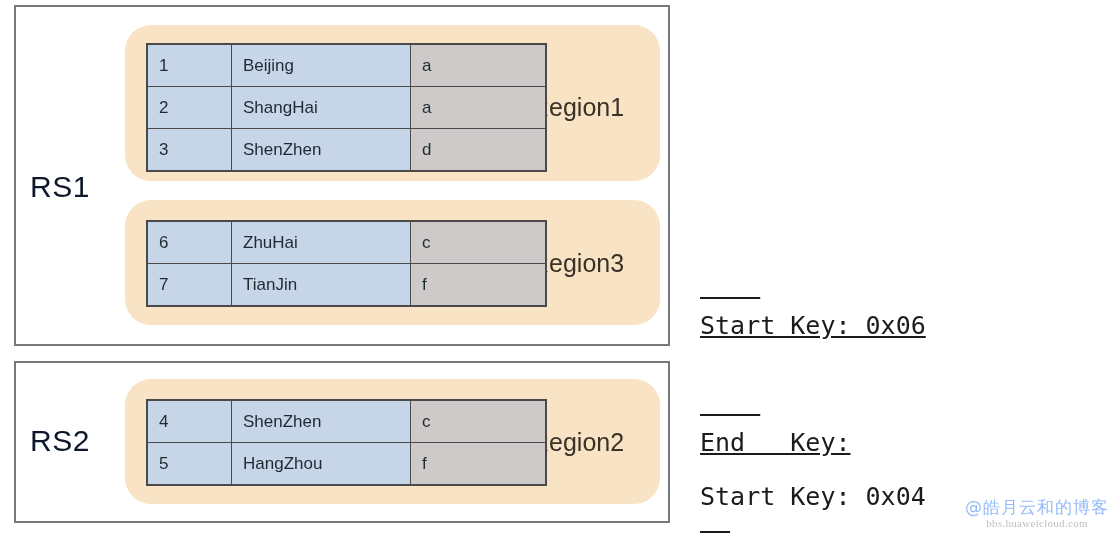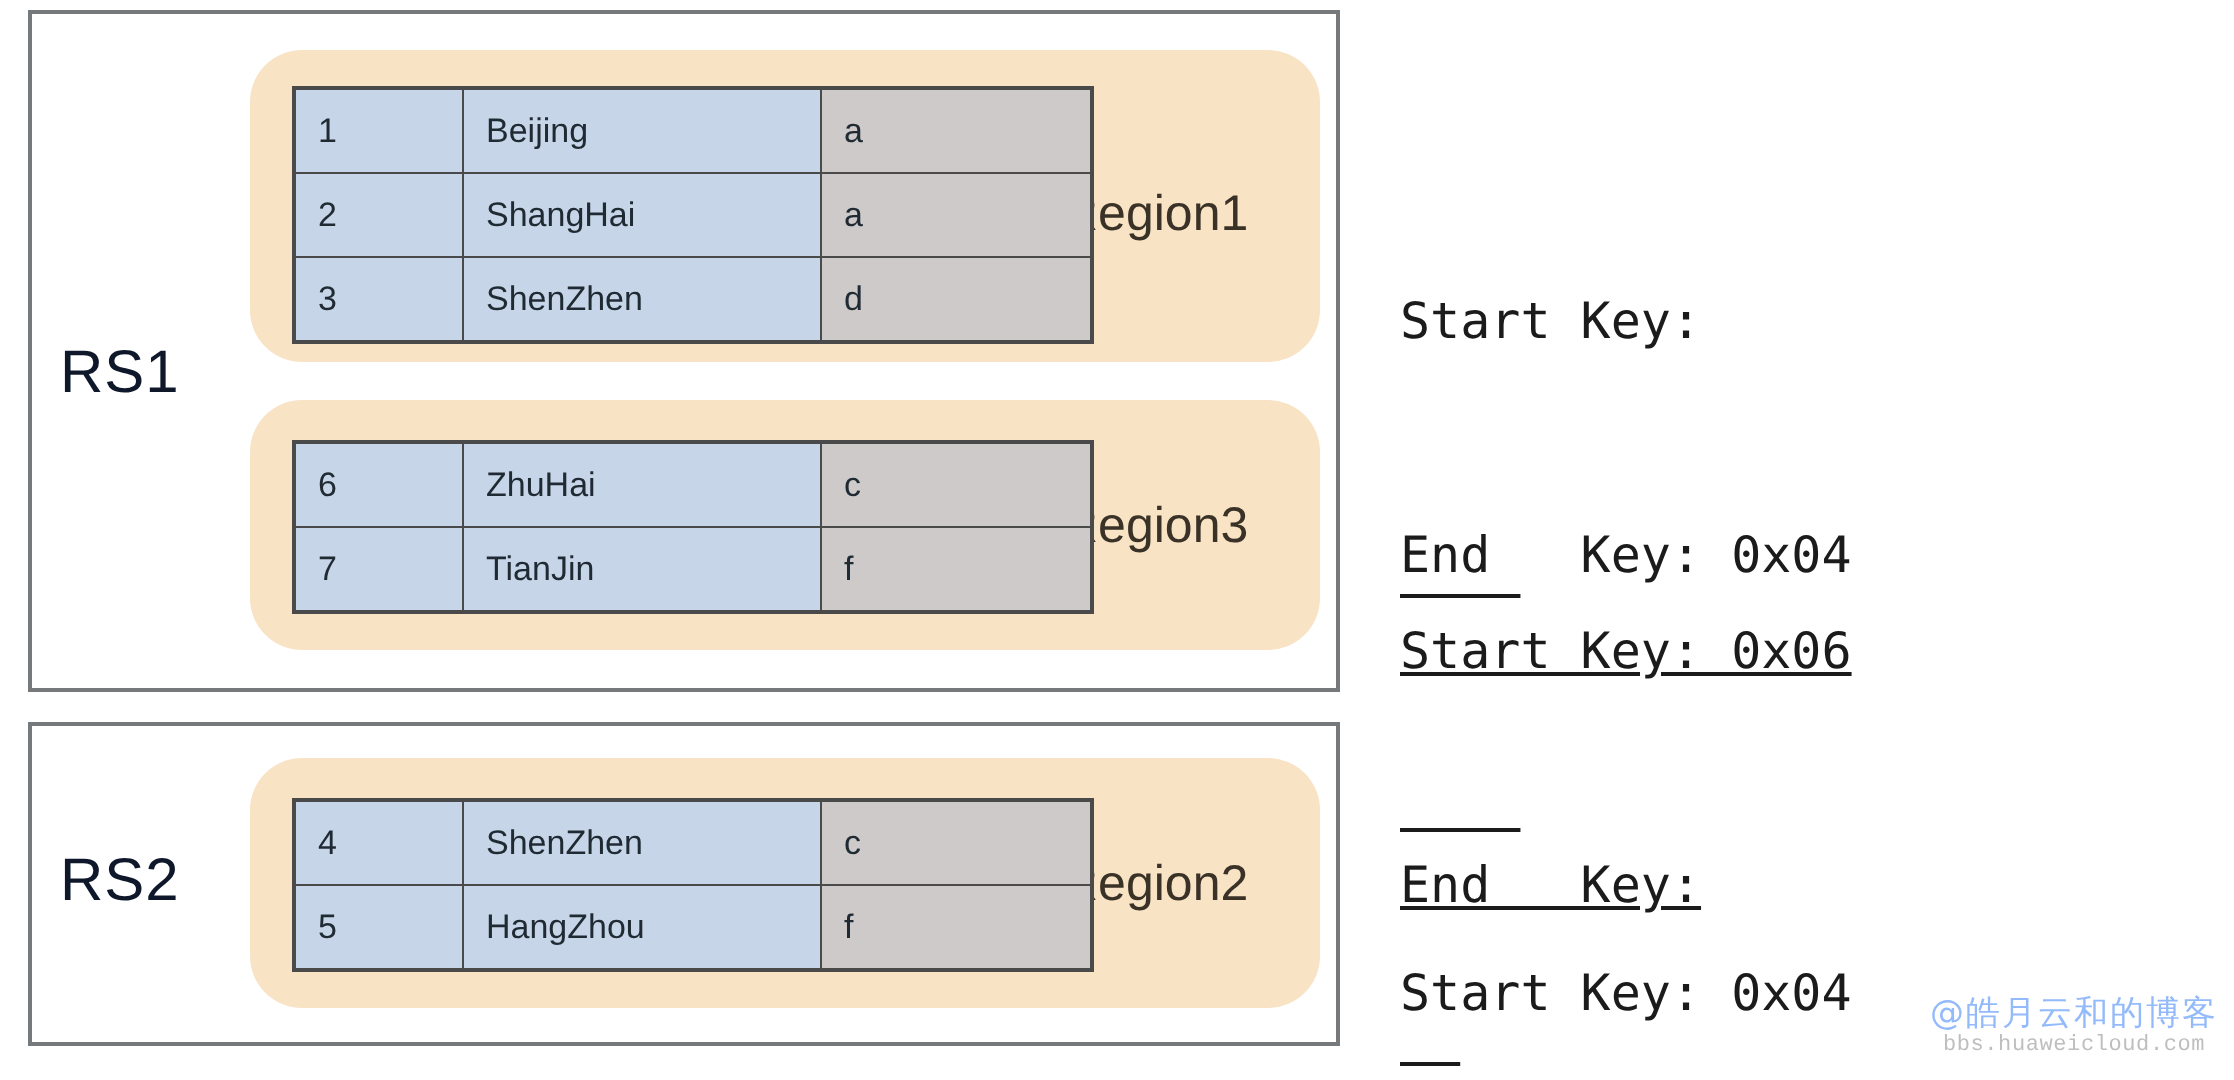--- a/index.html
+++ b/index.html
@@ -124,21 +124,21 @@
     color: #3b82f6;
     font-family: "DejaVu Sans", sans-serif;
     letter-spacing: 1px;
     line-height: 19px;
     white-space: nowrap;
   }
   .watermark .wm-url {
     display: block;
     font-size: 11px;
     color: #8a8a8a;
-    font-family: Liberation Mono, monospace;
+    font-family: Liberation Serif, serif;
     letter-spacing: 0.3px;
     line-height: 13px;
     white-space: nowrap;
   }
 </style>
 </head>
 <body>
 
 <div class="canvas">
 
@@ -161,24 +161,20 @@
         <td class="col-key">a</td>
       </tr>
       <tr>
         <td class="col-id">3</td>
         <td class="col-city">ShenZhen</td>
         <td class="col-key">d</td>
       </tr>
     </tbody>
   </table>
 
-  <div class="key-block" id="key-block-1">
-    <span class="key-line">Start Key:</span>
-    <span class="key-line">End   Key: 0x04</span>
-  </div>
 
   <div class="region-panel" id="region-panel-2"></div>
   <div class="region-label" id="region-label-2">Region3</div>
 
   <table class="data-table" id="data-table-2">
     <tbody>
       <tr>
         <td class="col-id">6</td>
         <td class="col-city">ZhuHai</td>
         <td class="col-key">c</td>

